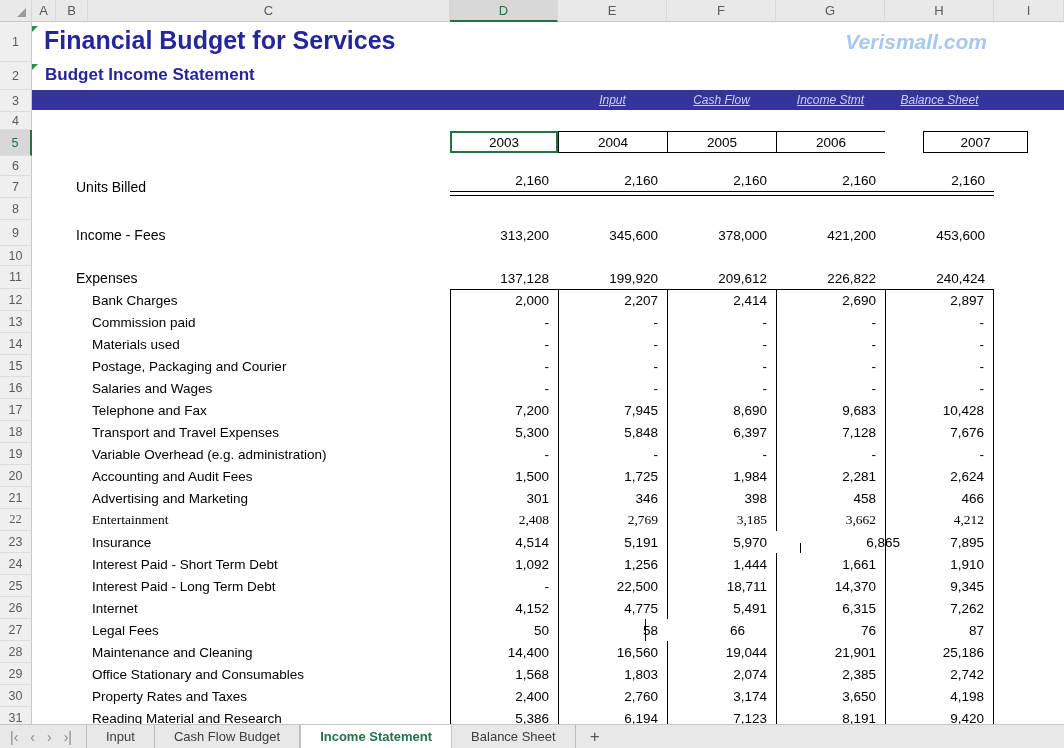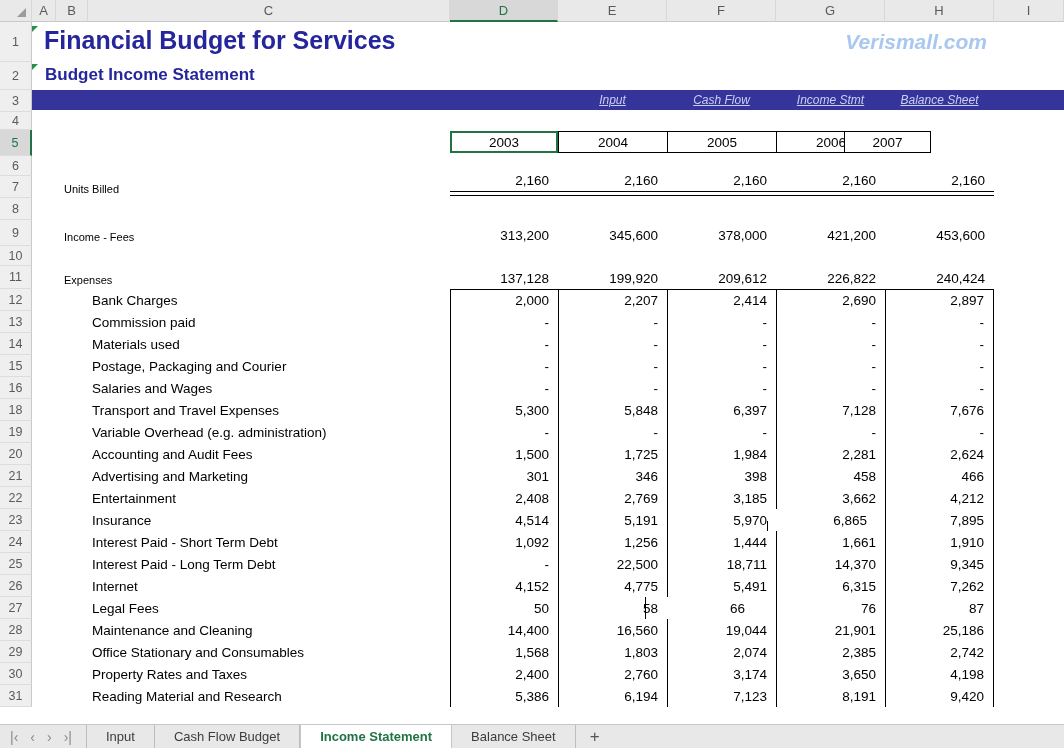--- a/index.html
+++ b/index.html
@@ -27,21 +27,21 @@
       border-top:6px solid #2A8E4A;border-right:6px solid transparent;}
   .t1{top:4px;} .t2{top:2px;}
   .bar{position:absolute;left:32px;right:0;top:0;bottom:2px;background:#34349B;}
   .navlink{position:absolute;top:0;bottom:2px;display:flex;align-items:center;justify-content:center;
       font-size:12px;font-style:italic;text-decoration:underline;color:#CDCDF4;z-index:2;cursor:pointer;}
   .ycell{position:absolute;top:1px;height:22px;box-sizing:border-box;background:#fff;
       border:1px solid #000;border-right:none;display:flex;align-items:center;justify-content:center;
       font-size:13.5px;}
   .ycell.last{border-right:1px solid #000;}
   .ycell.ysel{border:2px solid #217346;z-index:3;}
-  .lbl{position:absolute;left:64px;bottom:3px;font-size:11px;white-space:nowrap;}
+  .lbl{position:absolute;left:76px;bottom:3px;font-size:14px;white-space:nowrap;}
   .itemlbl{position:absolute;left:92px;bottom:3px;font-size:13.5px;white-space:nowrap;}
   .vcell{position:absolute;top:0;bottom:0;box-sizing:border-box;display:flex;align-items:flex-end;
       justify-content:flex-end;padding:0 9px 3px 0;font-size:13.5px;}
   .vcell.vtall{padding-bottom:10px;}
   .bl{border-left:1px solid #000;} .br{border-right:1px solid #000;} .bt{border-top:1px solid #000;}
   .dblline{position:absolute;left:450px;width:544px;bottom:2px;height:5px;box-sizing:border-box;
       border-top:1px solid #000;border-bottom:1px solid #000;}
   
   .tabbar{position:absolute;left:0;bottom:0;width:1064px;height:24px;background:#E8E8E8;
       border-top:1px solid #C6C6C6;display:flex;align-items:stretch;font-size:13px;z-index:10;box-sizing:border-box;}
@@ -95,21 +95,21 @@
       </div>
       <div class="row" style="height: 18px;">
         <div class="rh">4</div>
       </div>
       <div class="row" style="height: 26px;">
         <div class="rh sel">5</div>
         <div class="ycell ysel" style="left: 450px; width: 108px;">2003</div>
         <div class="ycell" style="left: 558px; width: 109px;">2004</div>
         <div class="ycell" style="left: 667px; width: 109px;">2005</div>
         <div class="ycell" style="left: 776px; width: 109px;">2006</div>
-        <div class="ycell last" style="left: 844px; width: 87px; text-align: center;">2007</div>
+        <div class="ycell last" style="left: 923px; width: 105px; text-align: center;">2007</div>
       </div>
       <div class="row" style="height: 20px;">
         <div class="rh">6</div>
       </div>
       <div class="row" style="height: 22px;">
         <div class="rh">7</div>
         <div class="lbl">Units Billed</div>
         <div class="vcell vtall" style="left: 450px; width: 108px;">2,160</div>
         <div class="vcell vtall" style="left: 558px; width: 109px;">2,160</div>
         <div class="vcell vtall" style="left: 667px; width: 109px;">2,160</div>
@@ -180,20 +180,29 @@
       <div class="row" style="height: 22px;">
         <div class="rh">16</div>
         <div class="itemlbl">Salaries and Wages</div>
         <div class="vcell bl" style="left: 450px; width: 108px;">-</div>
         <div class="vcell bl" style="left: 558px; width: 109px;">-</div>
         <div class="vcell bl" style="left: 667px; width: 109px;">-</div>
         <div class="vcell bl" style="left: 776px; width: 109px;">-</div>
         <div class="vcell bl br" style="left: 885px; width: 109px;">-</div>
       </div>
       <div class="row" style="height: 22px;">
+        <div class="rh">17</div>
+        <div class="itemlbl">Telephone and Fax</div>
+        <div class="vcell bl" style="left: 450px; width: 108px;">7,200</div>
+        <div class="vcell bl" style="left: 558px; width: 109px;">7,945</div>
+        <div class="vcell bl" style="left: 667px; width: 109px;">8,690</div>
+        <div class="vcell bl" style="left: 776px; width: 109px;">9,683</div>
+        <div class="vcell bl br" style="left: 885px; width: 109px;">10,428</div>
+      </div>
+      <div class="row" style="height: 22px;">
         <div class="rh">18</div>
         <div class="itemlbl">Transport and Travel Expenses</div>
         <div class="vcell bl" style="left: 450px; width: 108px;">5,300</div>
         <div class="vcell bl" style="left: 558px; width: 109px;">5,848</div>
         <div class="vcell bl" style="left: 667px; width: 109px;">6,397</div>
         <div class="vcell bl" style="left: 776px; width: 109px;">7,128</div>
         <div class="vcell bl br" style="left: 885px; width: 109px;">7,676</div>
       </div>
       <div class="row" style="height: 22px;">
         <div class="rh">19</div>
@@ -215,36 +224,36 @@
       </div>
       <div class="row" style="height: 22px;">
         <div class="rh">21</div>
         <div class="itemlbl">Advertising and Marketing</div>
         <div class="vcell bl" style="left: 450px; width: 108px;">301</div>
         <div class="vcell bl" style="left: 558px; width: 109px;">346</div>
         <div class="vcell bl" style="left: 667px; width: 109px;">398</div>
         <div class="vcell bl" style="left: 776px; width: 109px;">458</div>
         <div class="vcell bl br" style="left: 885px; width: 109px;">466</div>
       </div>
-      <div class="row" style="height: 22px;">
+      <div class="row" style="height: 22px; font-family: Liberation Serif, serif;">
         <div class="rh">22</div>
         <div class="itemlbl">Entertainment</div>
         <div class="vcell bl" style="left: 450px; width: 108px;">2,408</div>
         <div class="vcell bl" style="left: 558px; width: 109px;">2,769</div>
         <div class="vcell bl" style="left: 667px; width: 109px;">3,185</div>
         <div class="vcell bl" style="left: 776px; width: 109px; text-align: right;">3,662</div>
         <div class="vcell bl br" style="left: 885px; width: 109px;">4,212</div>
       </div>
       <div class="row" style="height: 22px;">
         <div class="rh">23</div>
         <div class="itemlbl">Insurance</div>
         <div class="vcell bl" style="left: 450px; width: 108px;">4,514</div>
         <div class="vcell bl" style="left: 558px; width: 109px;">5,191</div>
         <div class="vcell bl" style="left: 667px; width: 109px;">5,970</div>
-        <div class="vcell bl" style="left: 767px; width: 109px; margin-top: 12px;">6,865</div>
+        <div class="vcell bl" style="left: 800px; width: 109px; margin-top: 12px;">6,865</div>
         <div class="vcell bl br" style="left: 885px; width: 109px;">7,895</div>
       </div>
       <div class="row" style="height: 22px;">
         <div class="rh">24</div>
         <div class="itemlbl">Interest Paid - Short Term Debt</div>
         <div class="vcell bl" style="left: 450px; width: 108px;">1,092</div>
         <div class="vcell bl" style="left: 558px; width: 109px;">1,256</div>
         <div class="vcell bl" style="left: 667px; width: 109px;">1,444</div>
         <div class="vcell bl" style="left: 776px; width: 109px;">1,661</div>
         <div class="vcell bl br" style="left: 885px; width: 109px;">1,910</div>

